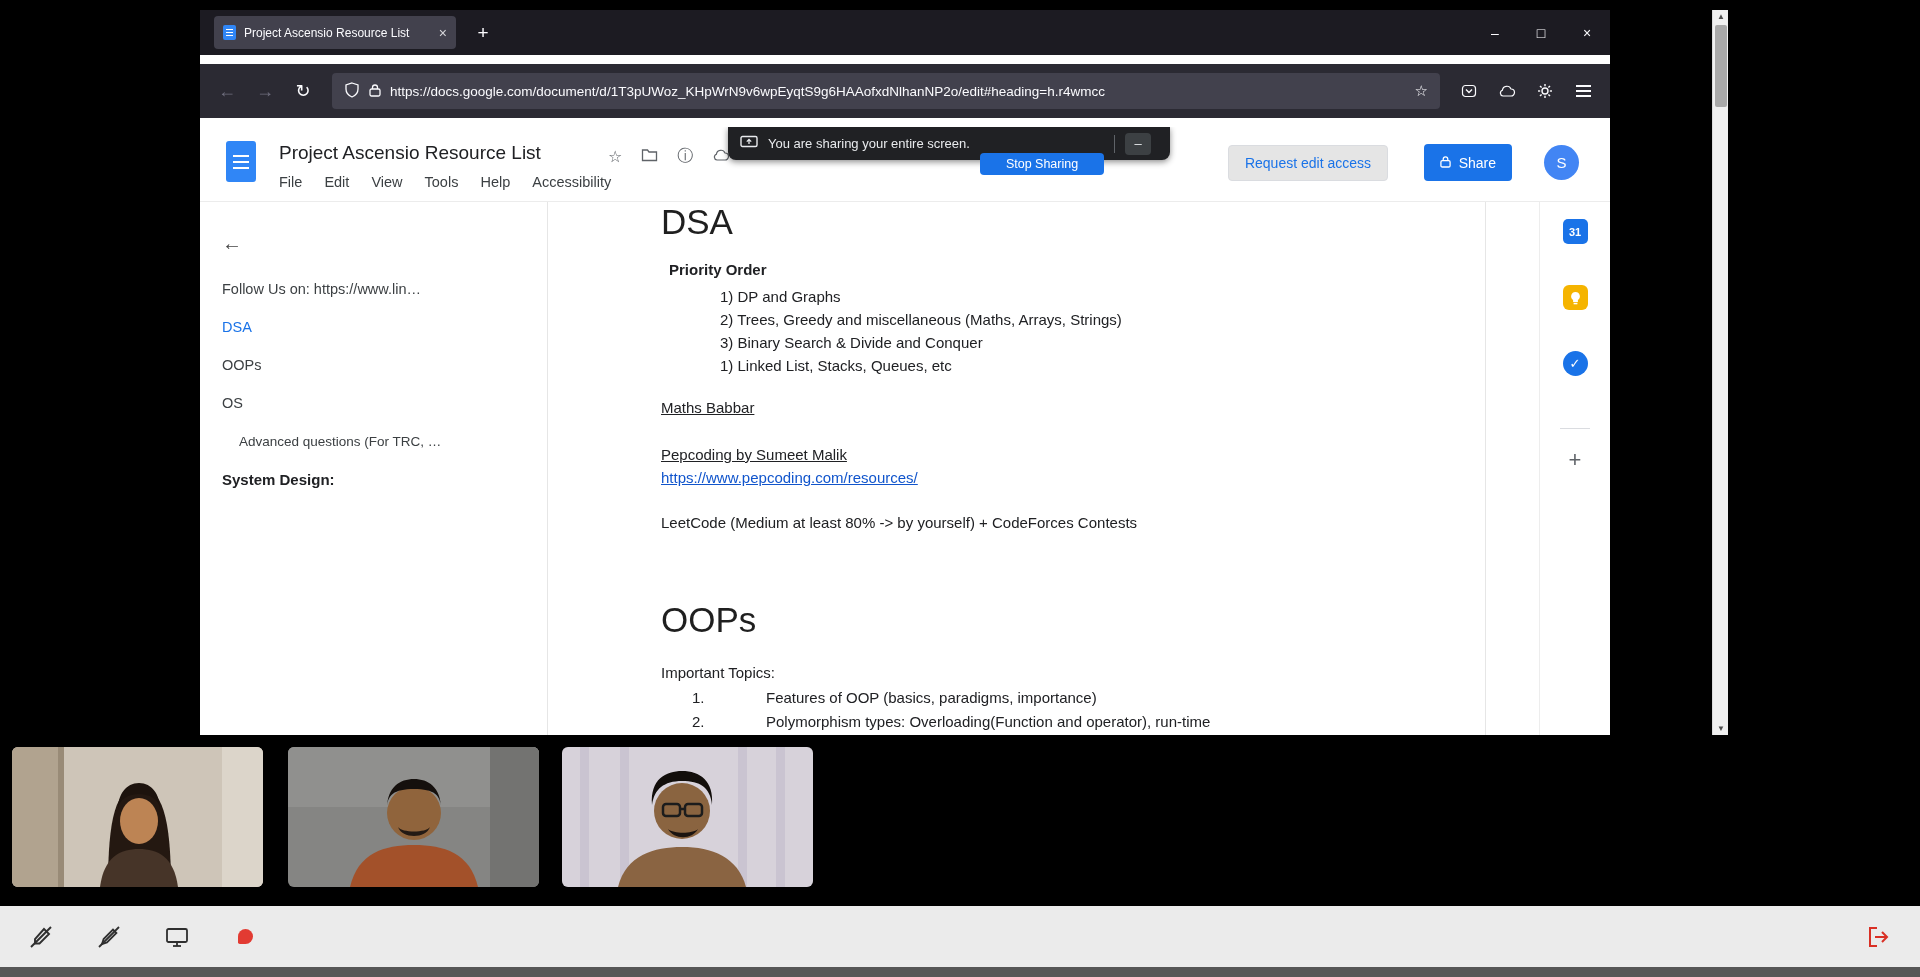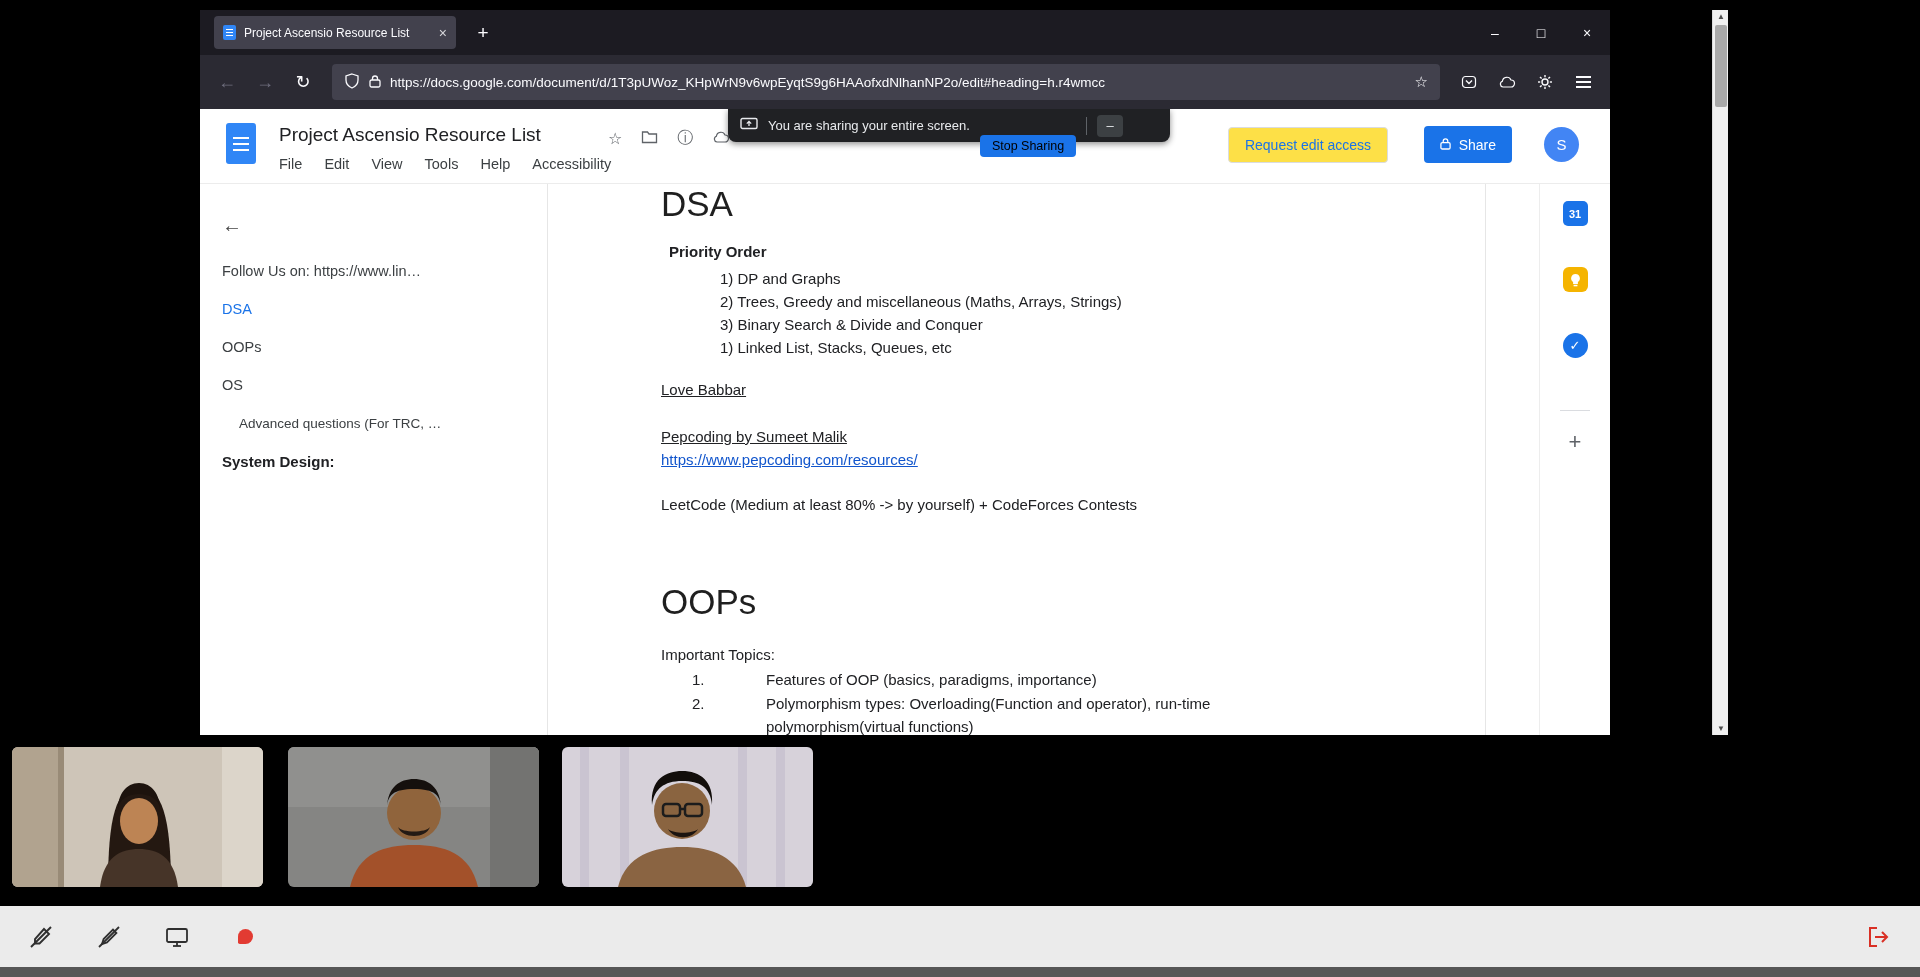--- a/index.html
+++ b/index.html
@@ -2,21 +2,21 @@
 <html><head>
 <meta charset="utf-8">
 <style>
   *{margin:0;padding:0;box-sizing:border-box;}
   html,body{width:1920px;height:977px;}
   body{background:#000;position:relative;overflow:hidden;
        font-family:"Liberation Sans","DejaVu Sans",sans-serif;color:#202124;}
 
   
   #browser{position:absolute;left:200px;top:10px;width:1410px;height:725px;
-           display:flex;flex-direction:column;background:#fff;}
+           display:flex;flex-direction:column;background:#fff;gap:9px;}
   #tabbar{flex:0 0 45px;background:#1c1b22;display:flex;align-items:center;}
   .tab{margin-left:14px;width:242px;height:33px;background:#42414d;border-radius:4px;
        display:flex;align-items:center;gap:8px;padding:0 9px;color:#fbfbfe;font-size:12px;}
   .tab-label{flex:1;white-space:nowrap;overflow:hidden;}
   .tab-close{font-size:14px;color:#d7d7db;cursor:default;}
   .docfavicon{width:13px;height:15px;background:#3086f6;border-radius:2px;position:relative;flex:0 0 13px;}
   .docfavicon::after{content:"";position:absolute;left:3px;right:3px;top:4px;height:8px;
        background:repeating-linear-gradient(#fff 0 1px,transparent 1px 3px);}
   .new-tab{margin-left:12px;color:#fbfbfe;font-size:19px;width:30px;height:30px;
        display:flex;align-items:center;justify-content:center;}
@@ -44,27 +44,27 @@
        background:repeating-linear-gradient(#fff 0 2px,transparent 2px 6px);}
   .doc-title{position:absolute;left:79px;top:15px;font-size:19px;color:#202124;white-space:nowrap;}
   .hdr-icons{position:absolute;left:408px;top:19px;display:flex;gap:19px;align-items:center;
        color:#5f6368;font-size:16px;}
   .menu-row{position:absolute;left:79px;top:47px;display:flex;gap:22px;font-size:14.5px;color:#3c4043;}
   .menu-row span{cursor:default;}
 
   .share-banner{position:absolute;left:528px;top:0;width:442px;height:33px;background:#202124;
        border-radius:0 0 8px 8px;display:flex;align-items:center;gap:10px;padding:0 12px;
        box-shadow:0 2px 6px rgba(0,0,0,.45);z-index:6;color:#e8eaed;font-size:13px;}
-  .stop-sharing{background:#1a73e8;color:#000000;font-size:12.5px;padding:4px 12px;border-radius:4px;
+  .stop-sharing{background:#1a73e8;color:#ffffff;font-size:12.5px;padding:4px 26px;border-radius:4px;
        white-space:nowrap;margin-top:40px;}
   .banner-div{width:1px;height:18px;background:#5f6368;}
   .banner-min{width:26px;height:22px;background:#3c4043;border-radius:4px;color:#e8eaed;
        display:flex;align-items:center;justify-content:center;font-size:13px;}
 
-  .request-btn{position:absolute;top:18px;right:222px;height:36px;padding:0 16px;background:#fde047;
+  .request-btn{position:absolute;top:18px;right:222px;height:36px;padding:0 16px;background:#e5e5e5;
        border:1px solid #dadce0;border-radius:4px;color:#1a73e8;font-size:14px;
        display:flex;align-items:center;z-index:4;}
   .share-btn{position:absolute;top:17px;right:98px;height:37px;padding:0 16px;background:#1a73e8;
        color:#fff;border-radius:4px;display:flex;align-items:center;gap:8px;font-size:14px;z-index:4;}
   .avatar{position:absolute;top:18px;right:31px;width:35px;height:35px;border-radius:50%;
        background:#4285f4;color:#fff;display:flex;align-items:center;justify-content:center;
        font-size:15px;z-index:4;}
 
   #docs-body{position:absolute;left:0;top:75px;right:0;bottom:0;}
 
@@ -275,21 +275,21 @@
       <div class="page-edge" style="left:1285px;"></div>
 
       <div class="dhead" style="left:461px;top:0px;">DSA</div>
       <div class="dtext" style="left:469px;top:58px;font-weight:bold;">Priority Order</div>
       <div class="dlist" style="top:83px;">
         <div>1) DP and Graphs</div>
         <div>2) Trees, Greedy and miscellaneous (Maths, Arrays, Strings)</div>
         <div>3) Binary Search &amp; Divide and Conquer</div>
         <div>1) Linked List, Stacks, Queues, etc</div>
       </div>
-      <div class="dtext ulink" style="left:461px;top:196px;">Love Babbar</div>
+      <div class="dtext ulink" style="left:461px;top:196px;">Maths Babbar</div>
       <div class="dtext ulink" style="left:461px;top:243px;">Pepcoding by Sumeet Malik</div>
       <div class="dtext blink" style="left:461px;top:266px;">https://www.pepcoding.com/resources/</div>
       <div class="dtext" style="left:461px;top:311px;">LeetCode (Medium at least 80% -&gt; by yourself) + CodeForces Contests</div>
       <div class="dhead" style="left:461px;top:398px;">OOPs</div>
       <div class="dtext" style="left:461px;top:461px;">Important Topics:</div>
       <div class="olist" style="top:484px;">
         <div class="oi">
           <span class="mk">1.</span>
           <span class="tx">Features of OOP (basics, paradigms,  importance)</span>
         </div>

